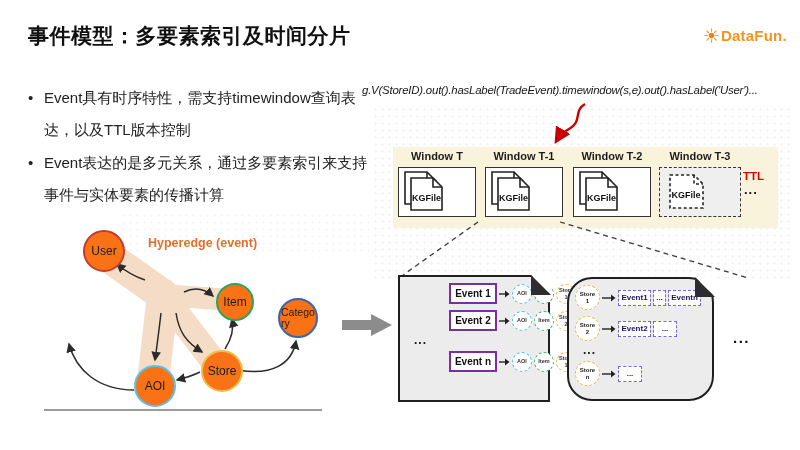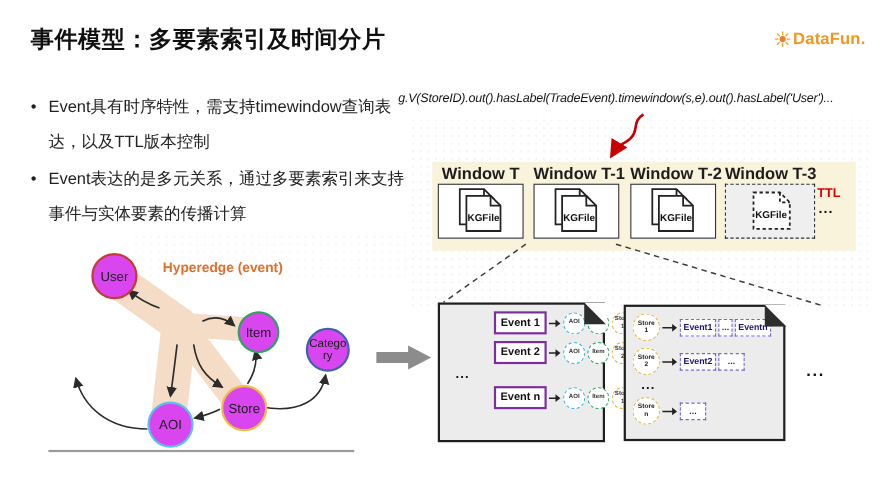--- a/index.html
+++ b/index.html
@@ -21,48 +21,48 @@
   .bullet{display:flex;}
   .bullet .dot{width:16px;flex:none;}
   .bullet .txt{flex:1;}
 
   
   .query{position:absolute;left:362px;top:84px;width:436px;font-style:italic;font-size:11.4px;color:#151515;letter-spacing:-.2px;}
 
   
   .graph{position:absolute;left:28px;top:218px;width:316px;height:200px;}
   .graph svg.layer{position:absolute;left:0;top:0;}
-  .gnode{position:absolute;display:flex;align-items:center;justify-content:center;background:#d946ef;border-radius:50%;color:#1c1c1c;text-align:center;line-height:1.05;}
+  .gnode{position:absolute;display:flex;align-items:center;justify-content:center;background:#f97316;border-radius:50%;color:#1c1c1c;line-height:1.05;}
   .n-user{left:55px;top:12px;width:38px;height:38px;border:2.5px solid #C43B31;font-size:12px;}
   .n-event{left:115px;top:59px;width:41px;height:35px;border:2.5px solid #7B2F9E;border-radius:2px;font-size:13.5px;}
   .n-item{left:188px;top:65px;width:34px;height:34px;border:2.5px solid #2BA45D;font-size:12px;}
   .n-city{left:22px;top:86px;width:36px;height:36px;border:2.2px solid #2b2b2b;font-size:12px;}
   .n-category{left:250px;top:80px;width:40px;height:40px;border:2.2px solid #3E63AE;font-size:10.5px;padding:1px;box-sizing:border-box;word-break:break-all;}
   .n-store{left:173px;top:132px;width:38px;height:38px;border:2.5px solid #F0BC42;font-size:12px;}
   .n-aoi{left:106px;top:147px;width:38px;height:38px;border:2.8px solid #57C2EA;font-size:12px;}
   .hyper-label{position:absolute;left:120px;top:18px;font-size:12.5px;font-weight:bold;color:#DF6F2D;}
   .baseline{position:absolute;left:16px;top:191px;width:278px;border-top:2px solid #9b9b9b;}
 
   
   .strip{position:absolute;left:393px;top:147px;width:385px;height:81px;background:#FAF3DC;}
   .wgroup{position:absolute;top:3px;}
-  .wlabel{display:block;text-align:center;font-size:15px;font-weight:600;color:#1d1d1d;height:15px;}
-  .wbox{margin-top:2px;background:#fff;border:1.5px solid #333;display:flex;align-items:center;justify-content:center;box-sizing:border-box;}
+  .wlabel{display:block;text-align:center;font-size:11px;font-weight:600;color:#1d1d1d;height:15px;}
+  .wbox{margin-top:2px;background:#fff;border:1.5px solid #333;display:flex;align-items:center;box-sizing:border-box;}
   .wbox.dashed{border:1.6px dashed #333;background:#EFEFEF;}
   .g1{left:5px;}  .g1 .wbox{width:78px;height:50px;}
   .g2{left:92px;} .g2 .wbox{width:78px;height:50px;}
   .g3{left:180px;}.g3 .wbox{width:78px;height:50px;}
   .g4{left:266px;}.g4 .wbox{width:82px;height:50px;}
   .ttl{position:absolute;left:350px;top:23px;font-size:11.5px;font-weight:bold;color:#E00000;}
   .strip-more{position:absolute;left:351px;top:35px;font-size:13px;font-weight:bold;color:#111;letter-spacing:1px;}
 
   
   .panel{position:absolute;background:#ECECEC;border:2.5px solid #1f1f1f;box-sizing:border-box;}
   .p-left{left:398px;top:275px;width:152px;height:127px;}
-  .p-right{left:567px;top:277px;width:147px;height:124px;}
+  .p-right{left:567px;top:277px;width:147px;height:124px;border-radius:25px;}
   .fold{position:absolute;top:-2.5px;right:-2.5px;}
 
   .ev-row{display:flex;align-items:center;margin:6px 0 0 5px;padding-left:44px;}
   .ev-chip{width:44px;height:17px;border:2.2px solid #7B2F9E;background:#fff;font-size:10px;font-weight:bold;color:#111;display:flex;align-items:center;justify-content:center;flex:none;}
   .mini-arrow{flex:none;margin:0 2px;}
   .chip{width:20px;height:20px;border-radius:50%;background:#fff;display:flex;align-items:center;justify-content:center;font-size:5.5px;font-weight:600;color:#333;text-align:center;white-space:pre-line;line-height:1.15;flex:none;margin-right:2px;box-sizing:border-box;}
   .c-aoi{border:1.6px dashed #45B8E8;}
   .c-item{border:1.6px dashed #35AF6E;}
   .c-store{border:1.6px dashed #E8B93E;}
   .c-user{border:1.6px dashed #E25858;}

